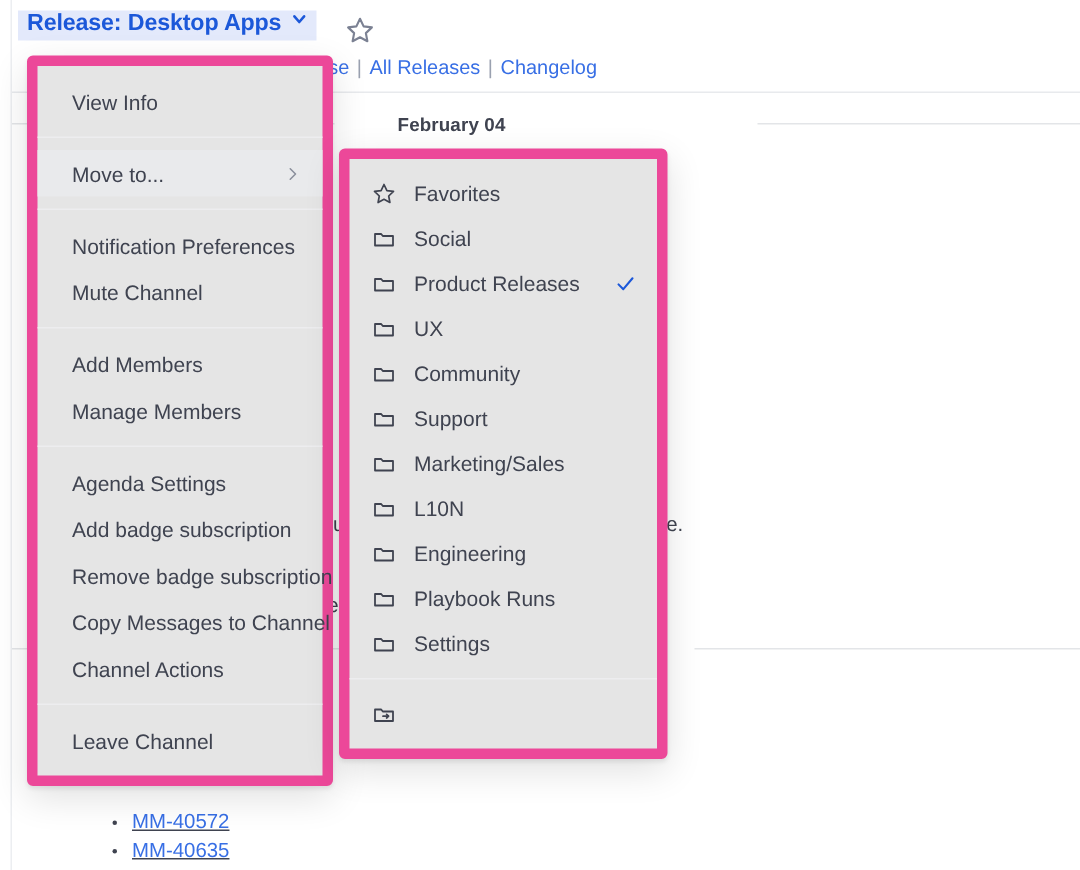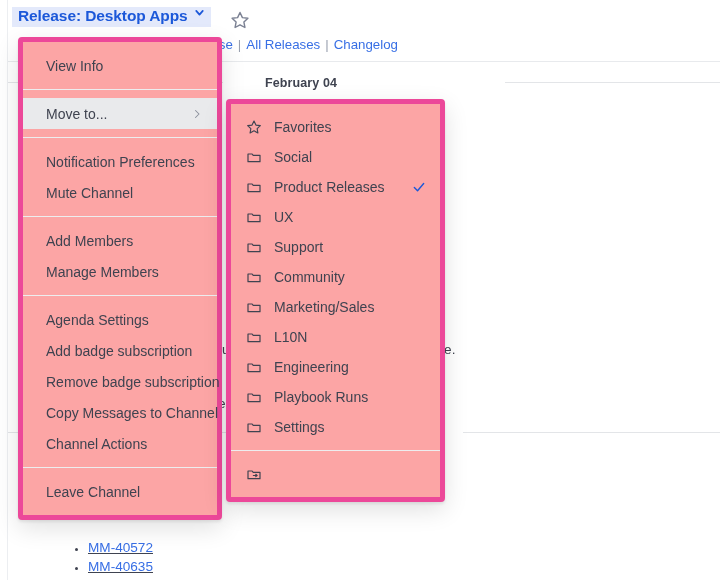--- a/index.html
+++ b/index.html
@@ -117,22 +117,22 @@
     font-size: 13.6px;
     line-height: 19px;
   }
   .bullet-list li { margin: 0; padding: 0; text-decoration: underline; }
   .bullet-list a { color: #386fe5; text-decoration: none; }
   .bullet-list li::marker { color: #3f4350; font-size: 11px; }
 
   
   .menu {
     position: absolute;
-    background: #fca5a5;
-    border: 5px solid #ec4899;
+    background: #e5e5e5;
+    border: 7px solid #ec4899;
     border-radius: 4px;
     box-shadow: 0 8px 24px rgba(0,0,0,0.12), 0 2px 3px rgba(0,0,0,0.08);
     box-sizing: border-box;
     padding: 8px 0;
     z-index: 50;
   }
   #channel-menu {
     left: 18px; top: 37px;
     width: 204px;
     padding: 0;
@@ -352,30 +352,30 @@
       </span>
       <span class="lbl">UX</span>
     </div>
 
     <div class="sub-item">
       <span class="ic">
         <svg viewBox="0 0 24 24" width="16" height="16" fill="none" stroke="currentColor" stroke-width="1.8" stroke-linejoin="round">
             <path d="M3 7.5h6.2l1.6 2H21v9.5H3z"></path>
           </svg>
       </span>
+      <span class="lbl">Community</span>
+    </div>
+
+    <div class="sub-item">
+      <span class="ic">
+        <svg viewBox="0 0 24 24" width="16" height="16" fill="none" stroke="currentColor" stroke-width="1.8" stroke-linejoin="round">
+            <path d="M3 7.5h6.2l1.6 2H21v9.5H3z"></path>
+          </svg>
+      </span>
       <span class="lbl">Support</span>
-    </div>
-
-    <div class="sub-item">
-      <span class="ic">
-        <svg viewBox="0 0 24 24" width="16" height="16" fill="none" stroke="currentColor" stroke-width="1.8" stroke-linejoin="round">
-            <path d="M3 7.5h6.2l1.6 2H21v9.5H3z"></path>
-          </svg>
-      </span>
-      <span class="lbl">Community</span>
     </div>
 
     <div class="sub-item">
       <span class="ic">
         <svg viewBox="0 0 24 24" width="16" height="16" fill="none" stroke="currentColor" stroke-width="1.8" stroke-linejoin="round">
             <path d="M3 7.5h6.2l1.6 2H21v9.5H3z"></path>
           </svg>
       </span>
       <span class="lbl">Marketing/Sales</span>
     </div>

